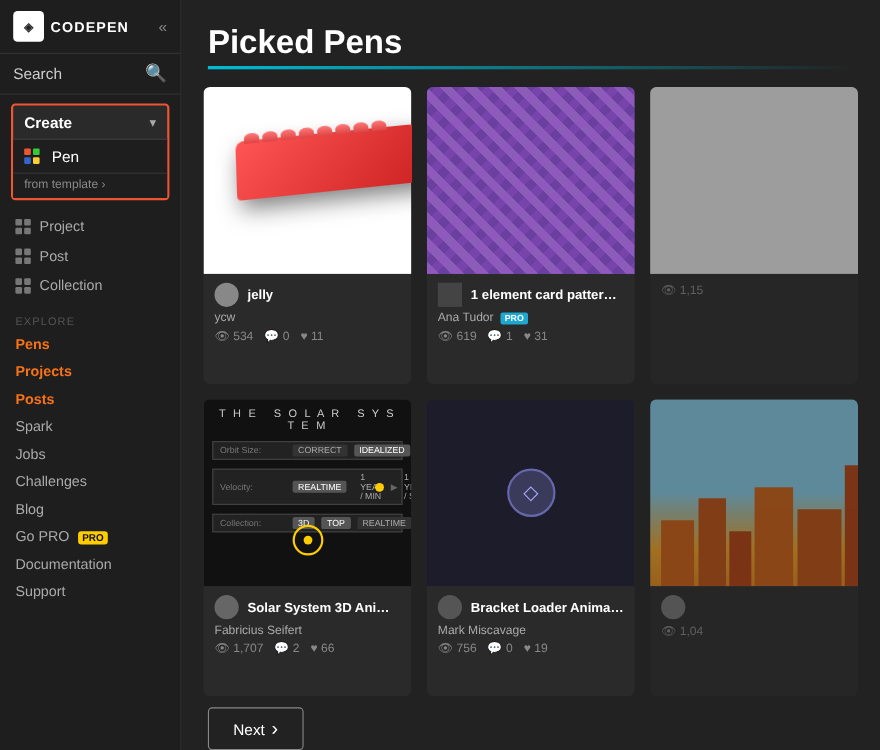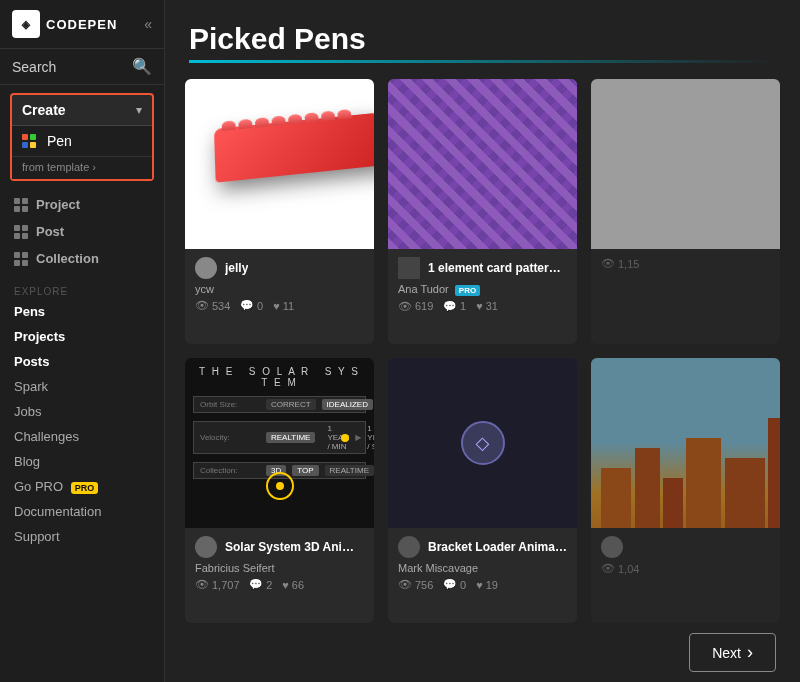--- a/index.html
+++ b/index.html
@@ -167,21 +167,20 @@
     }
 
     .nav-item {
       display: flex;
       align-items: center;
       gap: 8px;
       padding: 6px 14px;
       cursor: pointer;
       color: #aaa;
       font-size: 13px;
-      font-weight: bold;
     }
 
     .nav-item .nav-icon {
       width: 14px;
       height: 14px;
       display: grid;
       grid-template-columns: 1fr 1fr;
       gap: 2px;
     }
 
@@ -202,21 +201,21 @@
     }
 
     .explore-link {
       display: block;
       padding: 5px 14px;
       font-size: 13px;
       color: #aaa;
       cursor: pointer;
       text-decoration: none;
     }
-    .explore-link.bold { font-weight: bold; color: #ffffff; }
+    .explore-link.bold { font-weight: bold; color: #f97316; }
 
     .pro-badge {
       display: inline-block;
       background: #fc0;
       color: #111;
       font-size: 9px;
       font-weight: bold;
       padding: 1px 4px;
       border-radius: 3px;
       margin-left: 4px;
@@ -333,22 +332,22 @@
 
     .card-stats .stat {
       display: flex;
       align-items: center;
       gap: 3px;
     }
 
     
     #pagination {
       display: flex;
-      justify-content: flex-end;
-      padding: 10px 24px 10px 24px;
+      justify-content: flex-start;
+      padding: 10px 24px 0 24px;
     }
 
     #next-btn {
       background: transparent;
       border: 1px solid #888;
       color: #fff;
       padding: 8px 22px;
       border-radius: 4px;
       font-size: 14px;
       cursor: pointer;

